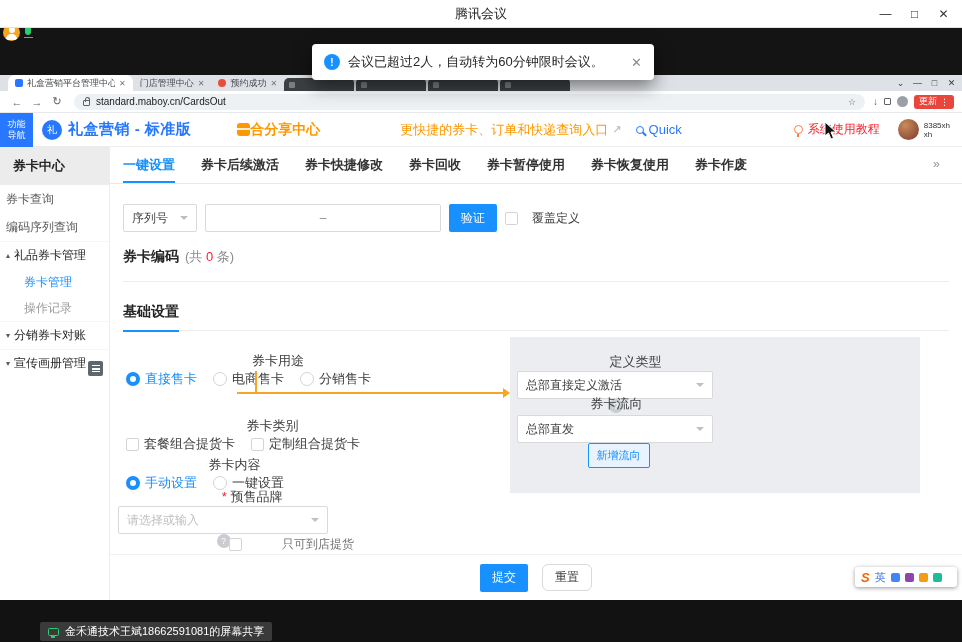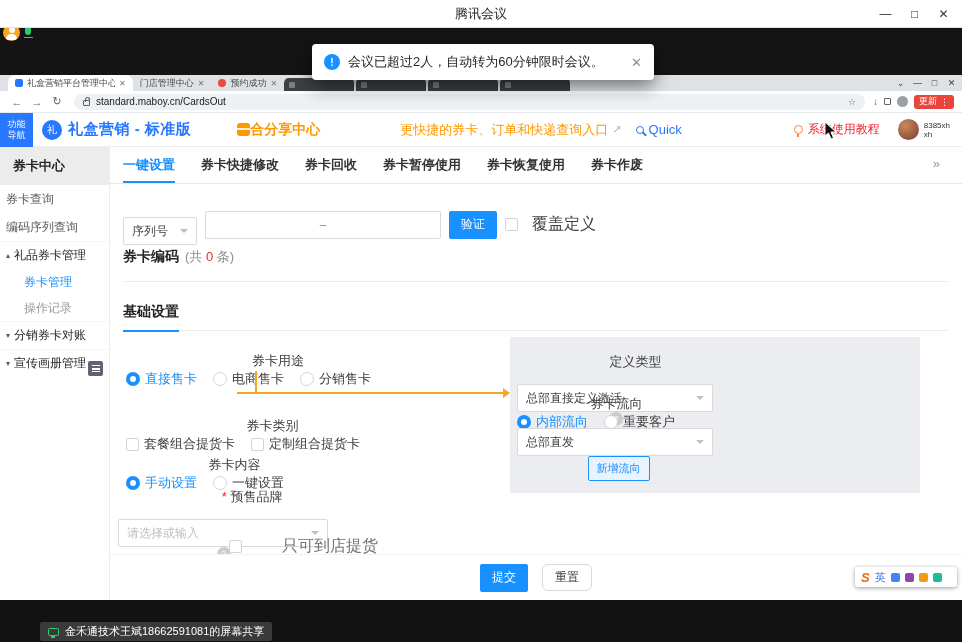--- a/index.html
+++ b/index.html
@@ -82,27 +82,27 @@
   .collapse-lines{width:8px;height:7px;border-top:1.5px solid #fff;border-bottom:1.5px solid #fff;position:relative;}
   .collapse-lines::after{content:'';position:absolute;left:0;top:2.2px;width:8px;height:1.5px;background:#fff;}
 
   .main{flex:1;position:relative;background:#fff;}
   .main-tabs{height:37px;display:flex;align-items:stretch;gap:26px;padding-left:13px;border-bottom:1px solid #e9e9e9;}
   .mtab{display:flex;align-items:center;font-size:13px;font-weight:bold;color:#333;white-space:nowrap;}
   .mtab.active{color:#1890ff;box-shadow:inset 0 -2px 0 #1890ff;}
   .chev{position:absolute;right:22px;top:9px;color:#999;font-size:13px;}
 
   .serial-row{position:absolute;left:13px;top:57px;display:flex;align-items:center;gap:8px;}
-  .sel{height:28px;border:1px solid #d9d9d9;border-radius:2px;background:#fff;display:flex;align-items:center;justify-content:space-between;padding:0 8px;font-size:12px;color:#404040;margin-top:13px;}
+  .sel{height:28px;border:1px solid #d9d9d9;border-radius:2px;background:#fff;display:flex;align-items:center;justify-content:space-between;padding:0 8px;font-size:12px;color:#404040;}
   .sel-sm{width:74px;}
   .caret{width:0;height:0;border-left:4px solid transparent;border-right:4px solid transparent;border-top:4px solid #bfbfbf;margin-left:6px;}
   .range-box{width:236px;height:28px;border:1px solid #d9d9d9;border-radius:2px;display:flex;align-items:center;justify-content:center;color:#8c8c8c;font-size:12px;}
   .btn-primary{height:28px;background:#1890ff;color:#fff;border-radius:2px;font-size:12px;display:flex;align-items:center;justify-content:center;padding:0 12px;}
   .cb{width:13px;height:13px;min-width:13px;border:1px solid #d4d4d4;border-radius:2px;background:#fff;}
-  .cb-label{font-size:16px;color:#404040;margin-left:6px;white-space:nowrap;}
+  .cb-label{font-size:12px;color:#404040;margin-left:6px;white-space:nowrap;}
 
   .code-header{position:absolute;left:13px;top:101px;display:flex;align-items:center;}
   .code-title{font-weight:bold;color:#262626;font-size:14px;}
   .code-count{color:#8c8c8c;font-size:13px;margin-left:6px;}
   .red{color:#f5222d;}
   .hdiv{position:absolute;left:13px;right:13px;border-top:1px solid #ededed;}
   .section-tab{position:absolute;left:13px;top:156px;font-size:14px;font-weight:bold;color:#262626;padding-bottom:9px;border-bottom:2px solid #1890ff;z-index:2;}
 
   .right-panel{position:absolute;left:400px;top:190px;width:410px;height:156px;background:#ebedf0;}
   .frow{position:absolute;display:flex;align-items:center;flex-direction:column;}
@@ -281,20 +281,21 @@
         </div>
         <div class="collapse-handle">
           <span class="collapse-lines"></span>
         </div>
       </div>
 
       <div class="main">
 
         <div class="main-tabs">
           <div class="mtab active">一键设置</div>
+          <div class="mtab">券卡后续激活</div>
           <div class="mtab">券卡快捷修改</div>
           <div class="mtab">券卡回收</div>
           <div class="mtab">券卡暂停使用</div>
           <div class="mtab">券卡恢复使用</div>
           <div class="mtab">券卡作废</div>
         </div>
         <span class="chev">»</span>
 
         <div class="serial-row">
           <div class="sel sel-sm">

